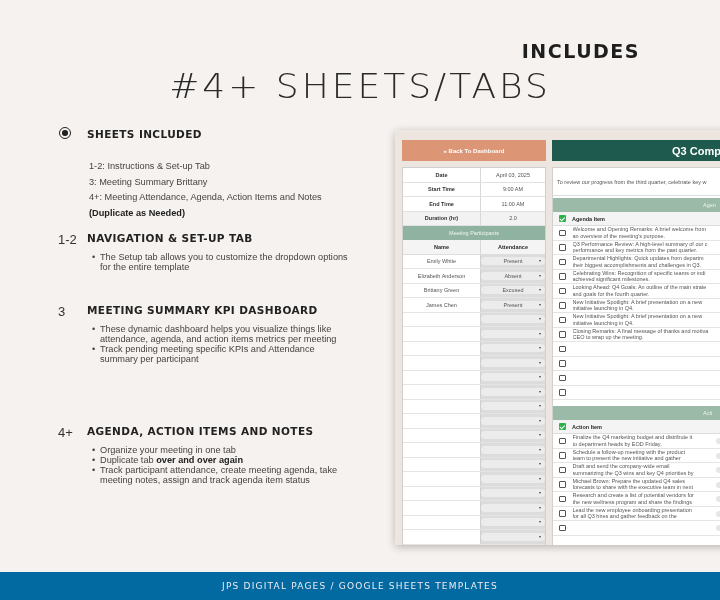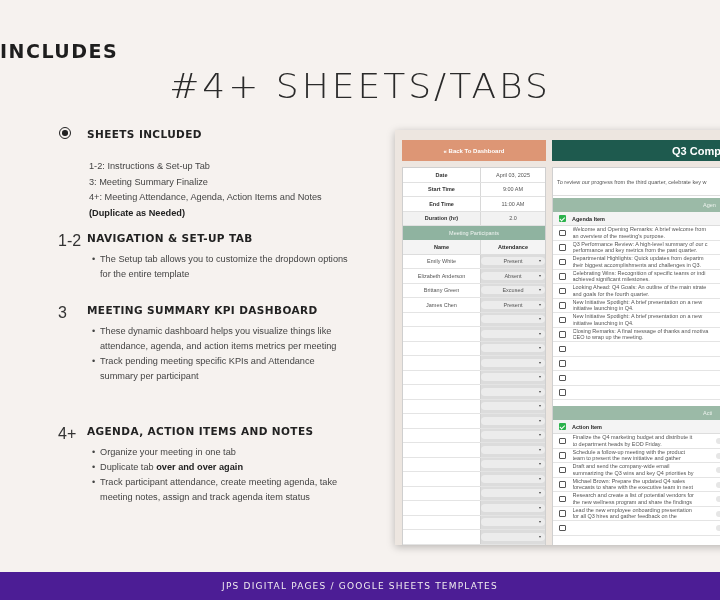--- a/index.html
+++ b/index.html
@@ -1,31 +1,31 @@
 <!DOCTYPE html>
 <html><head>
 <meta charset="utf-8">
 <style>
   * { box-sizing: border-box; margin: 0; padding: 0; }
   html, body { width: 720px; height: 600px; overflow: hidden; }
   body { background: #f6f2ef; font-family: "Liberation Sans", sans-serif; color: #2a2a2a; position: relative; }
 
-  .hdr-small { position: absolute; top: 40px; left: 0; width: 640px; text-align: left; font-family: "DejaVu Sans", sans-serif; font-weight: bold; font-size: 19px; letter-spacing: 1.5px; color: #1e1e1e; }
+  .hdr-small { position: absolute; top: 40px; left: 0; width: 640px; text-align: right; font-family: "DejaVu Sans", sans-serif; font-weight: bold; font-size: 19px; letter-spacing: 1.5px; color: #1e1e1e; }
   .hdr-big { position: absolute; top: 66px; left: 0; width: 720px; text-align: center; font-family: "DejaVu Sans", sans-serif; font-weight: 200; font-size: 36px; letter-spacing: 3px; color: #2a2a2a; transform: scaleY(0.95); }
 
   .section { position: absolute; left: 58px; width: 300px; }
-  .sec-num { position: absolute; left: 0; top: 0; font-size: 16px; color: #333; }
+  .sec-num { position: absolute; left: 0; top: 0; font-size: 13px; color: #333; }
   .sec-title { position: absolute; left: 29px; top: 0; font-family: "DejaVu Sans", sans-serif; font-weight: bold; font-size: 10.5px; letter-spacing: 0.4px; color: #222; white-space: nowrap; text-align: center; }
   .radio { position: absolute; left: 1px; top: -1px; width: 12px; height: 12px; border: 1.3px solid #222; border-radius: 50%; }
   .radio::after { content: ""; position: absolute; left: 2px; top: 2px; width: 5.5px; height: 5.5px; background: #222; border-radius: 50%; }
 
   .plain-lines { position: absolute; left: 31px; top: 19px; font-size: 9.2px; color: #444; line-height: 15.5px; margin-top: 12px; }
   .plain-lines .b { font-weight: bold; color: #222; }
 
-  ul.bul { position: absolute; left: 42px; top: 20px; font-size: 9.2px; color: #444; line-height: 15px; list-style: none; width: 250px; }
+  ul.bul { position: absolute; left: 42px; top: 20px; font-size: 9.2px; color: #444; line-height: 10px; list-style: none; width: 250px; }
   ul.bul li { position: relative; padding-left: 0; }
   ul.bul li::before { content: "•"; position: absolute; left: -8px; top: 0; }
   ul.bul li .b { font-weight: bold; color: #222; }
 
   
   .mock { position: absolute; left: 395px; top: 130px; width: 340px; height: 415px; background: #ede6e0; box-shadow: 0 2px 8px rgba(0,0,0,0.25); overflow: hidden; }
   .back-btn { position: absolute; left: 7px; top: 10px; width: 144px; height: 21px; background: #dd9675; color: #fff; font-size: 6px; font-weight: bold; display: flex; align-items: center; justify-content: center; }
   .title-bar { position: absolute; left: 157px; top: 10px; width: 200px; height: 21px; background: #1e5a4e; color: #fff; font-weight: bold; font-size: 11px; display: flex; align-items: center; padding-left: 120px; white-space: nowrap; }
 
   .left-tbl { position: absolute; left: 7px; top: 37px; width: 144px; background: #fff; border: 1px solid #cfcfcf; }
@@ -48,34 +48,34 @@
   .purpose { height: 28px; font-size: 5.5px; color: #555; display: flex; align-items: center; padding-left: 4px; white-space: nowrap; border-bottom: 1px solid #ddd; }
   .sec-band { height: 14px; background: #9bbaa7; margin-top: 2px; color: #eef3ef; font-size: 5.5px; display: flex; align-items: center; padding-left: 150px; }
   .item-head { height: 14px; display: flex; align-items: center; font-size: 5.5px; font-weight: bold; background: #f4f4f4; border-bottom: 1px solid #ddd; padding-left: 6px; }
   .chk-g { width: 7px; height: 7px; background: #2bb24c; border-radius: 1px; margin-right: 6px; position: relative; }
   .chk-g::after { content: ""; position: absolute; left: 2.2px; top: 0.6px; width: 1.6px; height: 3.6px; border: solid #fff; border-width: 0 1px 1px 0; transform: rotate(45deg); }
   .it-row { height: 14.5px; display: flex; align-items: center; border-bottom: 1px solid #e4e4e4; padding-left: 6px; font-size: 5.5px; color: #555; line-height: 6.3px; position: relative; }
   .chk { width: 6.5px; height: 6.5px; border: 1px solid #555; border-radius: 1px; margin-right: 7px; flex-shrink: 0; }
   .it-text { white-space: pre; overflow: hidden; width: 146px; }
   .pill { position: absolute; left: 163px; top: 4px; width: 10px; height: 6px; border-radius: 3px; background: #e6e6e6; }
 
-  .footer { position: absolute; left: 0; top: 572px; width: 720px; height: 28px; background: #4c1d95; color: #f1ecef; font-family: "DejaVu Sans", sans-serif; font-size: 9px; letter-spacing: 1.2px; display: flex; align-items: center; justify-content: center; }
+  .footer { position: absolute; left: 0; top: 572px; width: 720px; height: 28px; background: #0369a1; color: #f1ecef; font-family: "DejaVu Sans", sans-serif; font-size: 9px; letter-spacing: 1.2px; display: flex; align-items: center; justify-content: center; }
 </style>
 </head>
 <body>
 
 <div class="hdr-small">INCLUDES</div>
 <div class="hdr-big">#4+ SHEETS/TABS</div>
 
 <div class="section" style="top:128px;">
   <span class="radio"></span>
   <div class="sec-title">SHEETS INCLUDED</div>
   <div class="plain-lines">
     <div>1-2: Instructions &amp; Set-up Tab</div>
-    <div>3: Meeting Summary Finalize</div>
+    <div>3: Meeting Summary Brittany</div>
     <div>4+: Meeting Attendance, Agenda, Action Items and Notes</div>
     <div class="b">(Duplicate as Needed)</div>
   </div>
 </div>
 
 <div class="section" style="top:232px;">
   <div class="sec-num">1-2</div>
   <div class="sec-title">NAVIGATION &amp; SET-UP TAB</div>
   <ul class="bul">
     <li>The Setup tab allows you to customize the dropdown options for the entire template</li>

